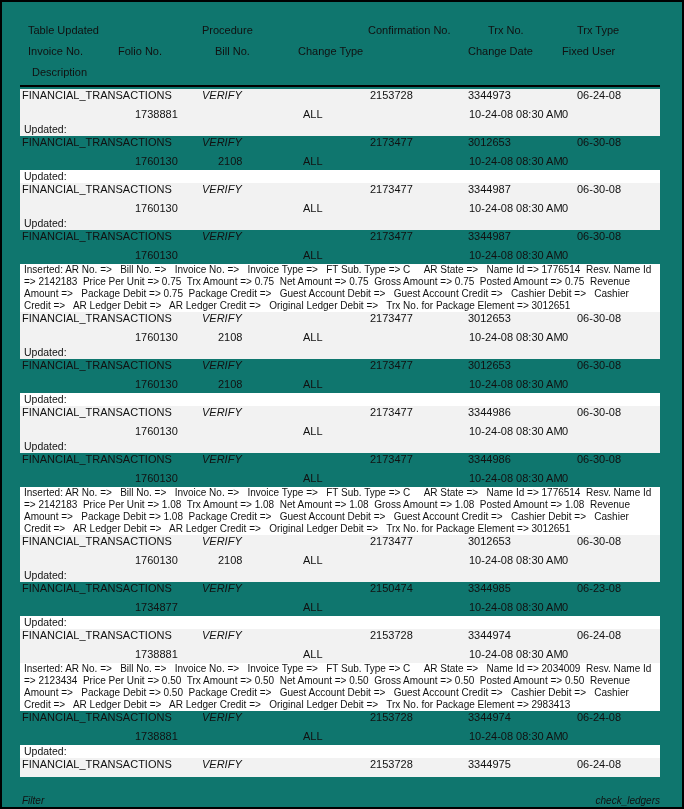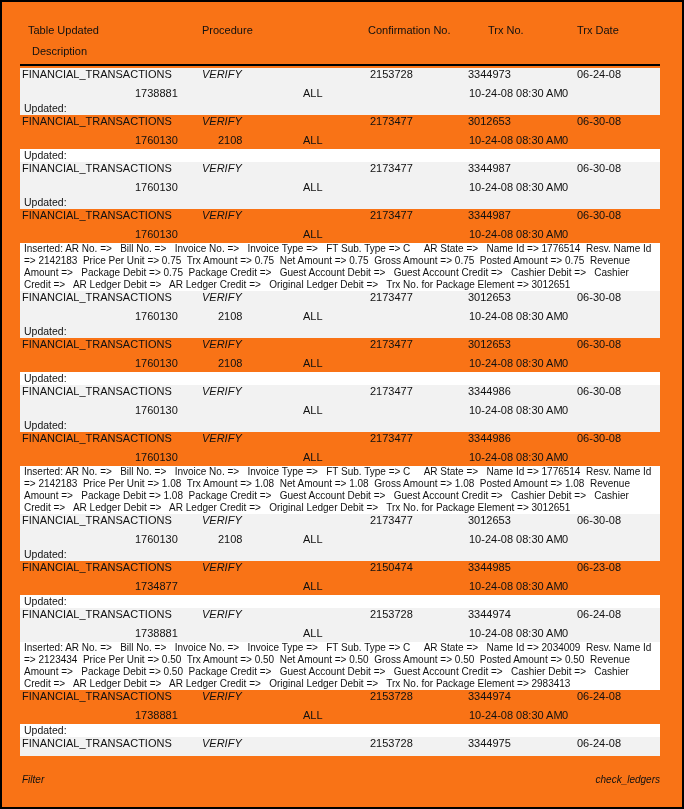--- a/index.html
+++ b/index.html
@@ -5,21 +5,21 @@
   html, body { margin: 0; padding: 0; background: #fff; }
   body {
     width: 684px; height: 809px;
     font-family: "Liberation Sans", "DejaVu Sans", sans-serif;
     color: #111;
   }
   .page {
     box-sizing: border-box;
     width: 684px; height: 809px;
     border: 2px solid #000;
-    background: #f97316;
+    background: #0f766e;
     padding-top: 22px;
     overflow: hidden;
   }
   .hdr, .rows, .ftr { margin-left: 18px; margin-right: 22px; }
 
   
   .hline { position: relative; height: 21px; font-size: 11px; }
   .hline.l3 { height: 15px; }
   .cell { position: absolute; white-space: nowrap; top: 0; }
   .rule { height: 2px; background: #000; margin: 4px 0 2px 0; }
@@ -73,21 +73,29 @@
 <body>
 
 <div class="page">
 
   <div class="hdr">
     <div class="hline l1">
       <span class="cell h-table">Table Updated</span>
       <span class="cell h-proc">Procedure</span>
       <span class="cell h-conf">Confirmation No.</span>
       <span class="cell h-trx">Trx No.</span>
-      <span class="cell h-tdate">Trx Date</span>
+      <span class="cell h-tdate">Trx Type</span>
+    </div>
+    <div class="hline l2">
+      <span class="cell h-inv">Invoice No.</span>
+      <span class="cell h-folio">Folio No.</span>
+      <span class="cell h-bill">Bill No.</span>
+      <span class="cell h-ctype">Change Type</span>
+      <span class="cell h-cdate">Change Date</span>
+      <span class="cell h-fixed">Fixed User</span>
     </div>
     <div class="hline l3">
       <span class="cell h-desc">Description</span>
     </div>
     <div class="rule"></div>
   </div>
 
   <div class="rows" id="records">
       <div class="record shaded">
     <div class="line l1">

